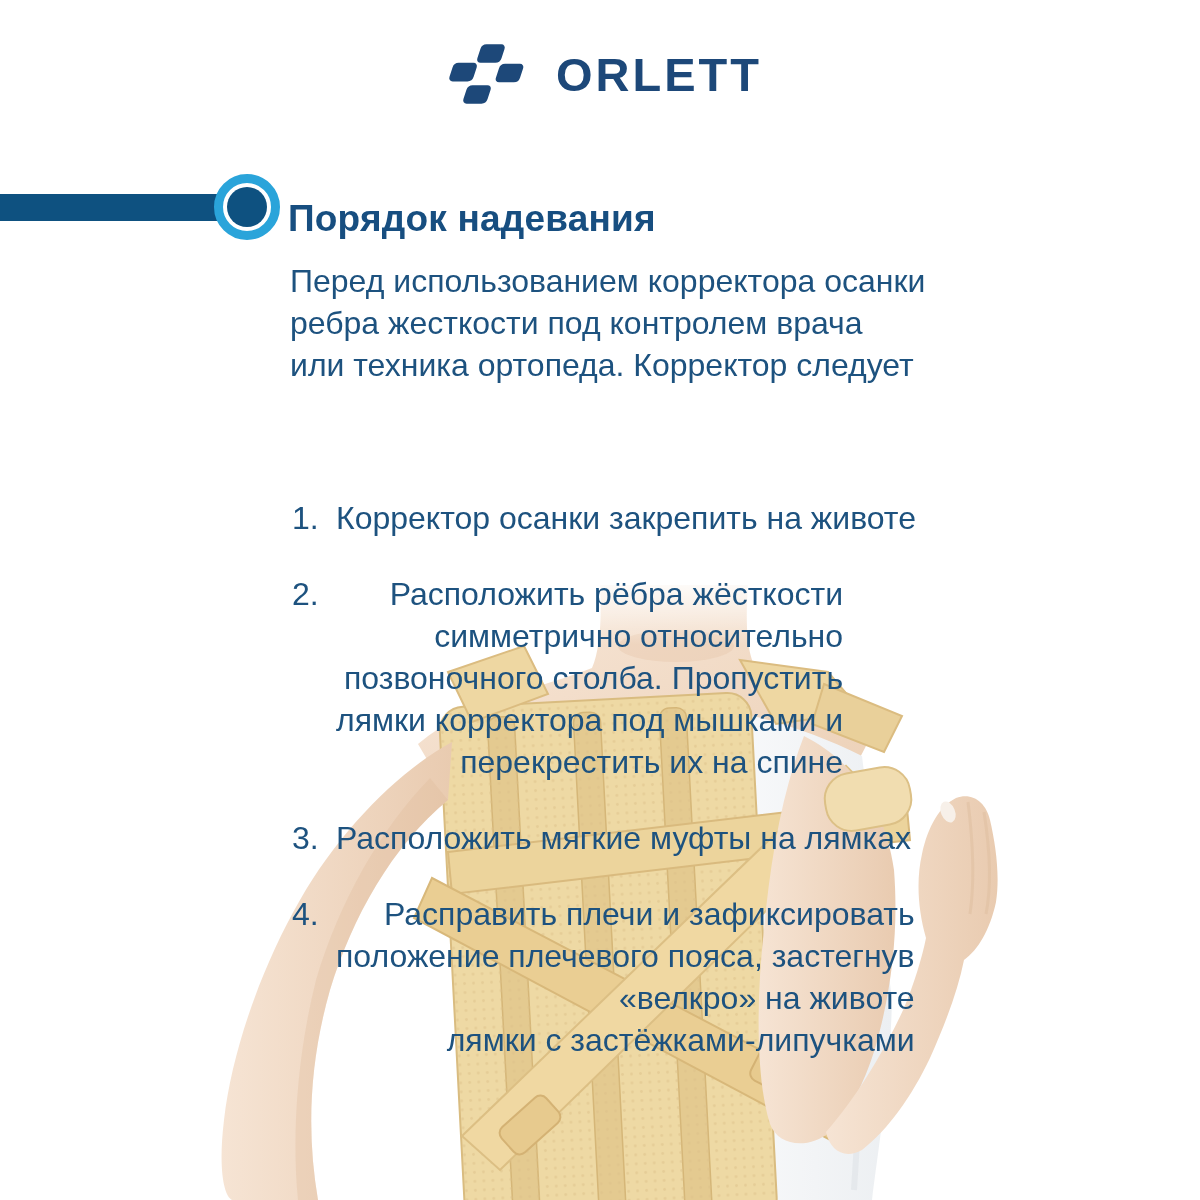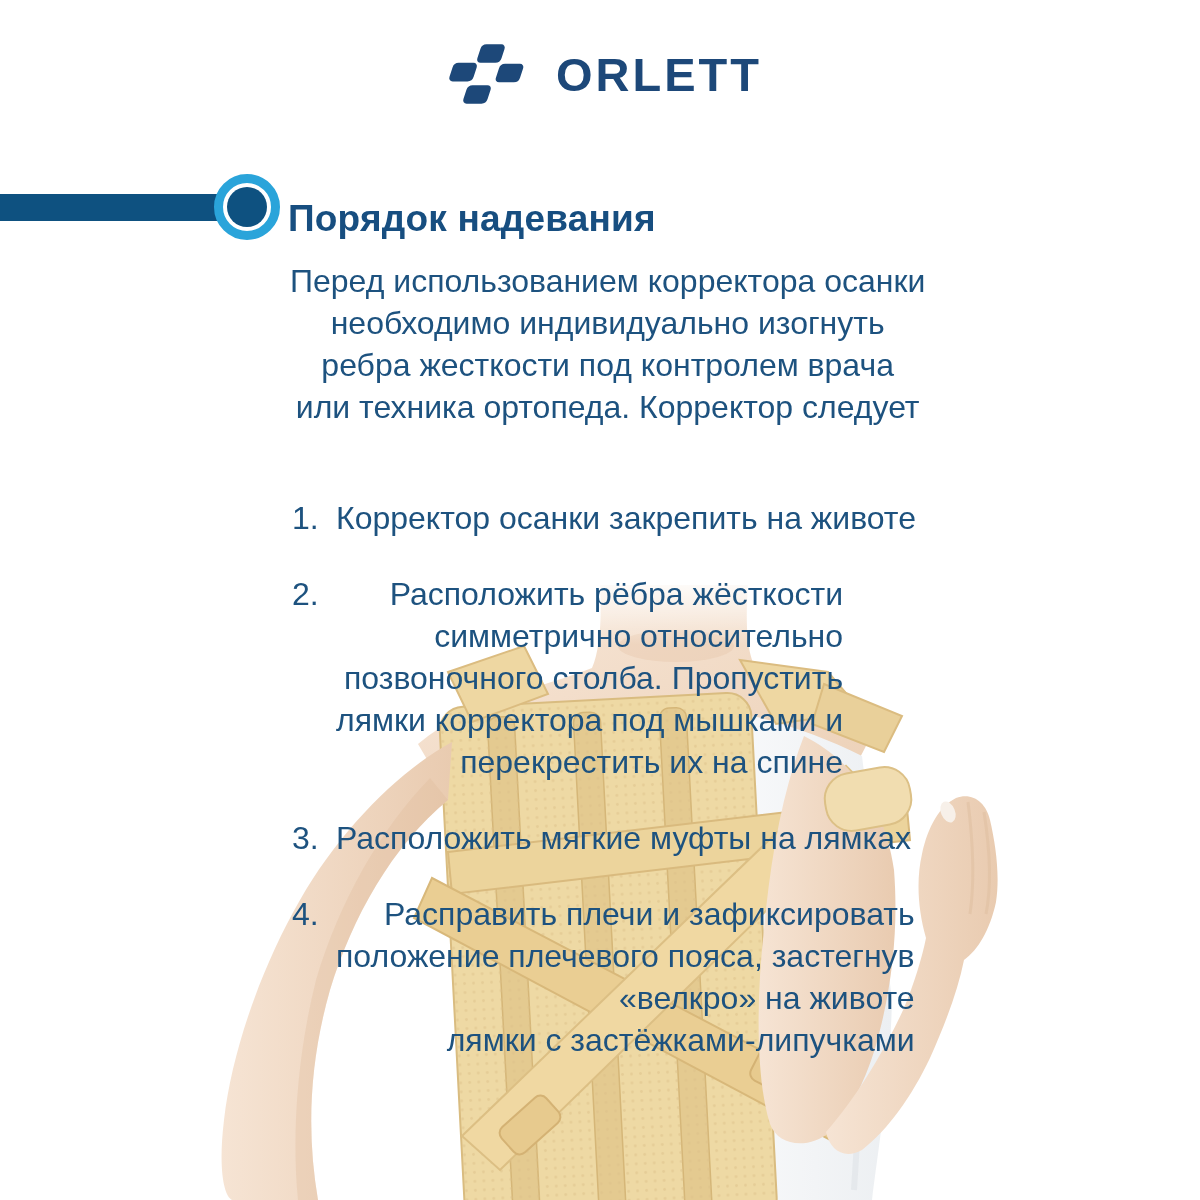--- a/index.html
+++ b/index.html
@@ -16,21 +16,21 @@
   .logo-word{font-size:47px;font-weight:800;letter-spacing:3px;color:#1d4879;line-height:1;}
   
   .rule{position:absolute;left:0;top:194px;width:233px;height:27px;background:#0e5180;z-index:1;}
   .bullet{position:absolute;left:214px;top:174px;width:48px;height:48px;background:#ffffff;
     border:9px solid #2aa4da;border-radius:50%;display:flex;align-items:center;justify-content:center;z-index:2;}
   .bullet-core{width:40px;height:40px;border-radius:50%;background:#0e5180;}
   .section-title{position:absolute;left:276px;top:186px;margin:12px;font-size:37px;font-weight:700;
     color:#174e80;z-index:2;letter-spacing:0.2px;}
   
   .intro{position:absolute;left:290px;top:260px;z-index:2;color:#1d527f;font-size:32px;line-height:42px;}
-  .intro .line{white-space:nowrap;text-align:center;}
+  .intro .line{white-space:nowrap;}
   .steps{position:absolute;left:292px;top:497px;z-index:2;color:#1d527f;font-size:32px;line-height:42px;
     list-style:none;margin:0;padding:0;}
   .step{display:flex;margin-bottom:34px;}
   .step:last-child{margin-bottom:0;}
   .step .num{width:44px;flex:none;}
   .step .line{white-space:nowrap;text-align:right;}
 </style>
 </head>
 <body>
 
@@ -124,21 +124,20 @@
   </div>
 
   <div class="rule"></div>
   <div class="bullet">
     <div class="bullet-core"></div>
   </div>
   <h1 class="section-title">Порядок надевания</h1>
 
   <div class="intro">
     <div class="line">Перед использованием корректора осанки</div>
-    <div class="line">необходимо индивидуально изогнуть</div>
     <div class="line">ребра жесткости под контролем врача</div>
     <div class="line">или техника ортопеда. Корректор следует</div>
   </div>
 
   <ol class="steps">
     <li class="step">
       <span class="num">1.</span>
       <div>
         <div class="line">Корректор осанки закрепить на животе</div>
       </div>

